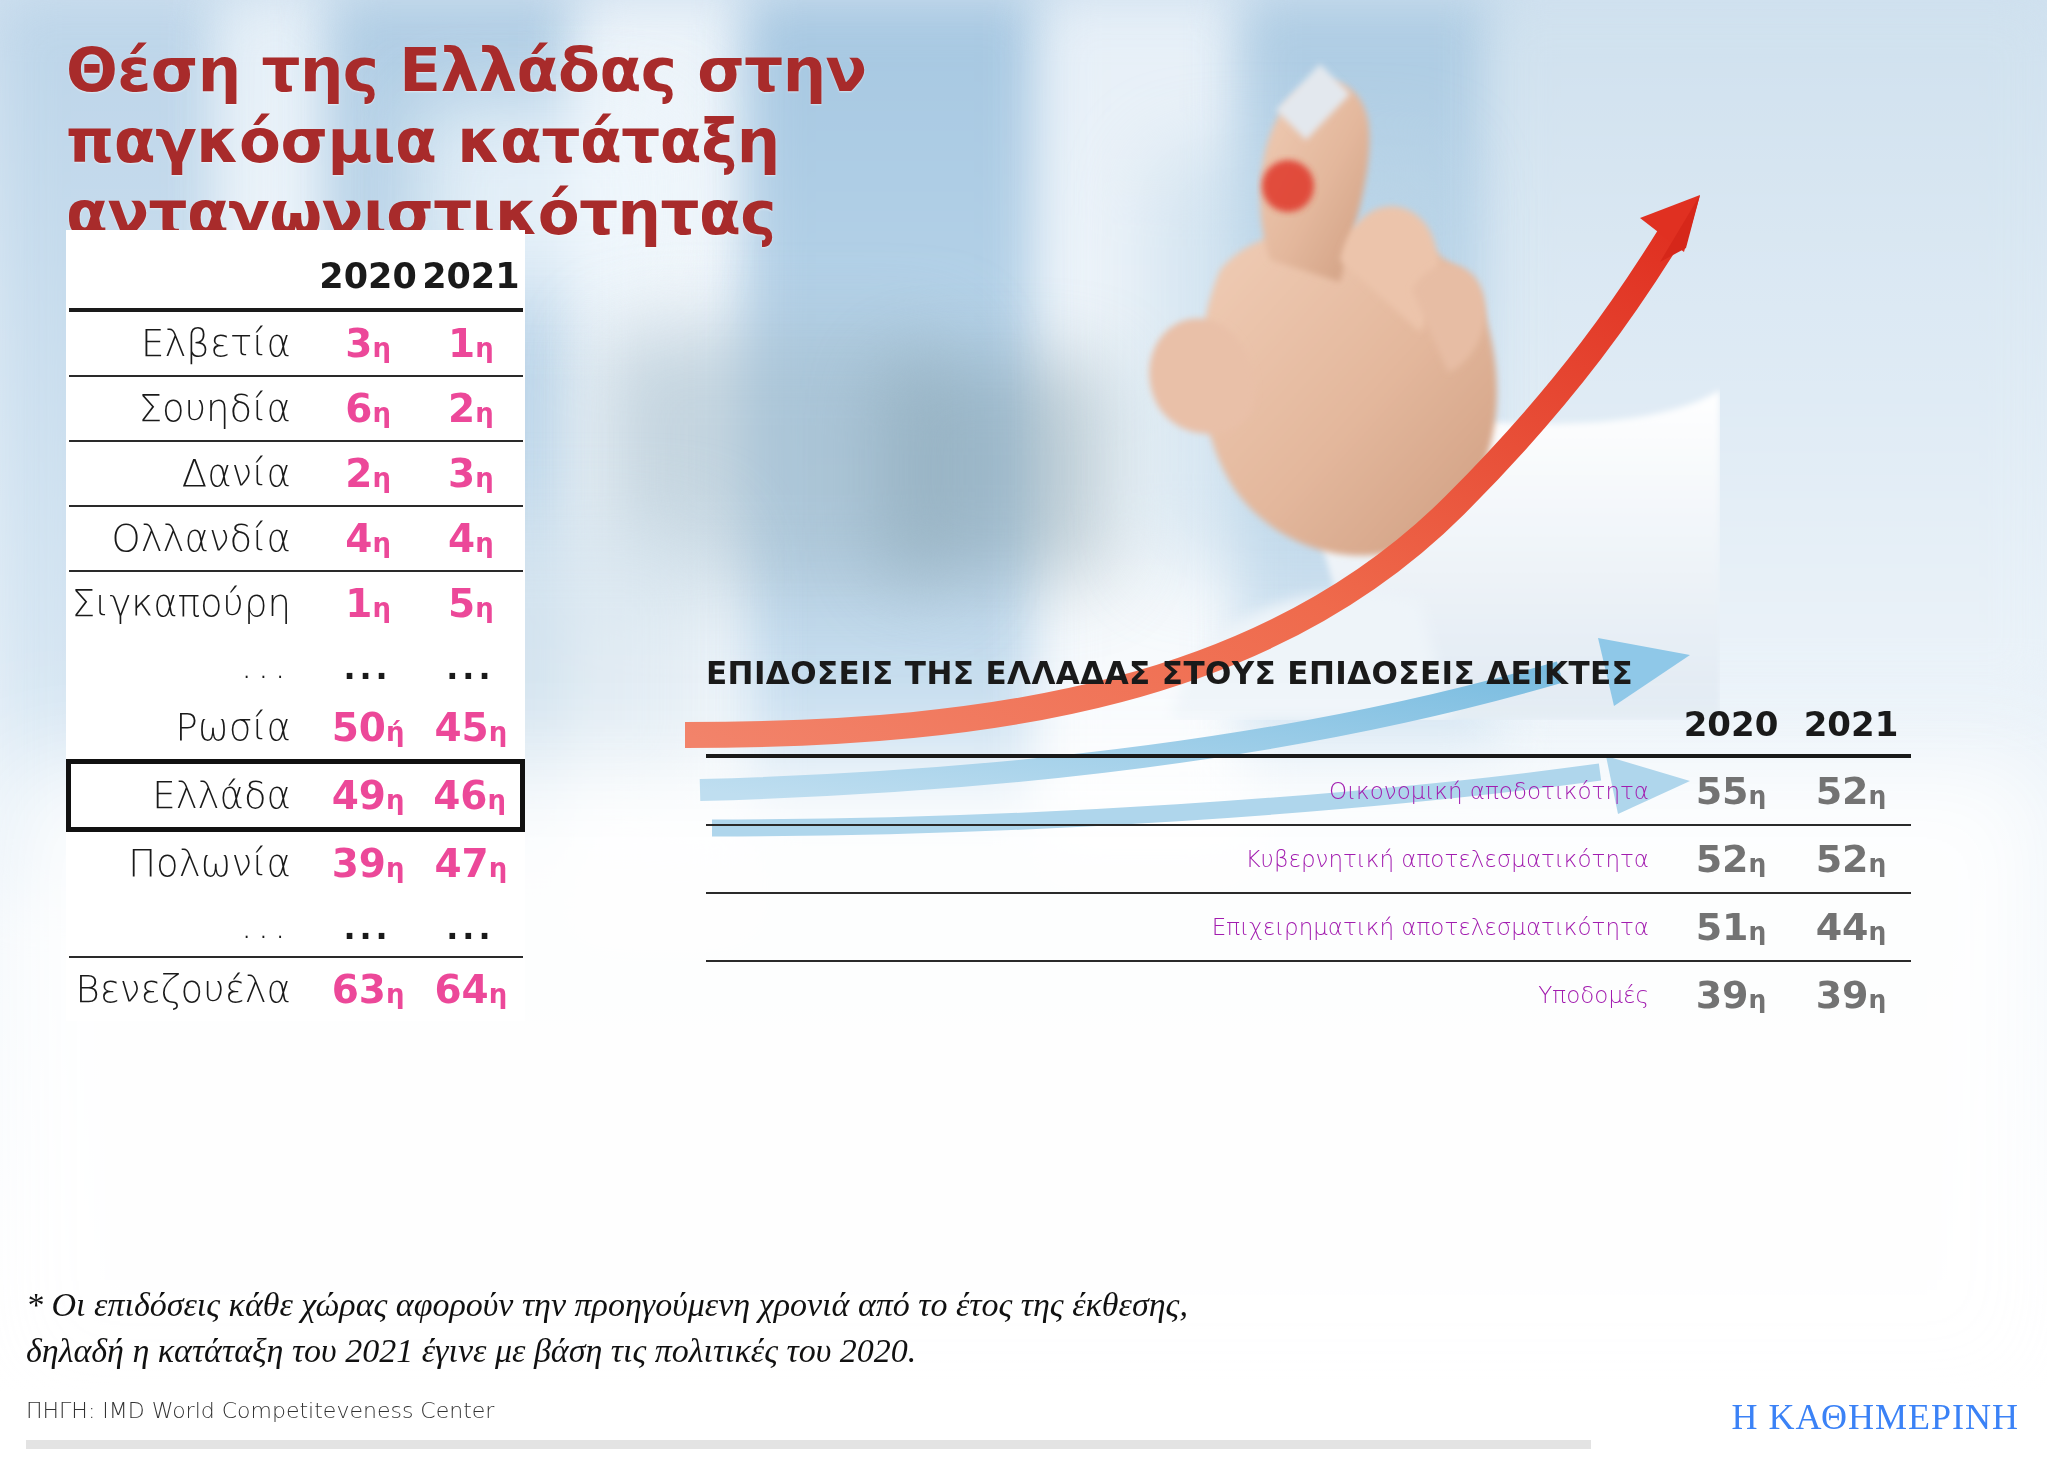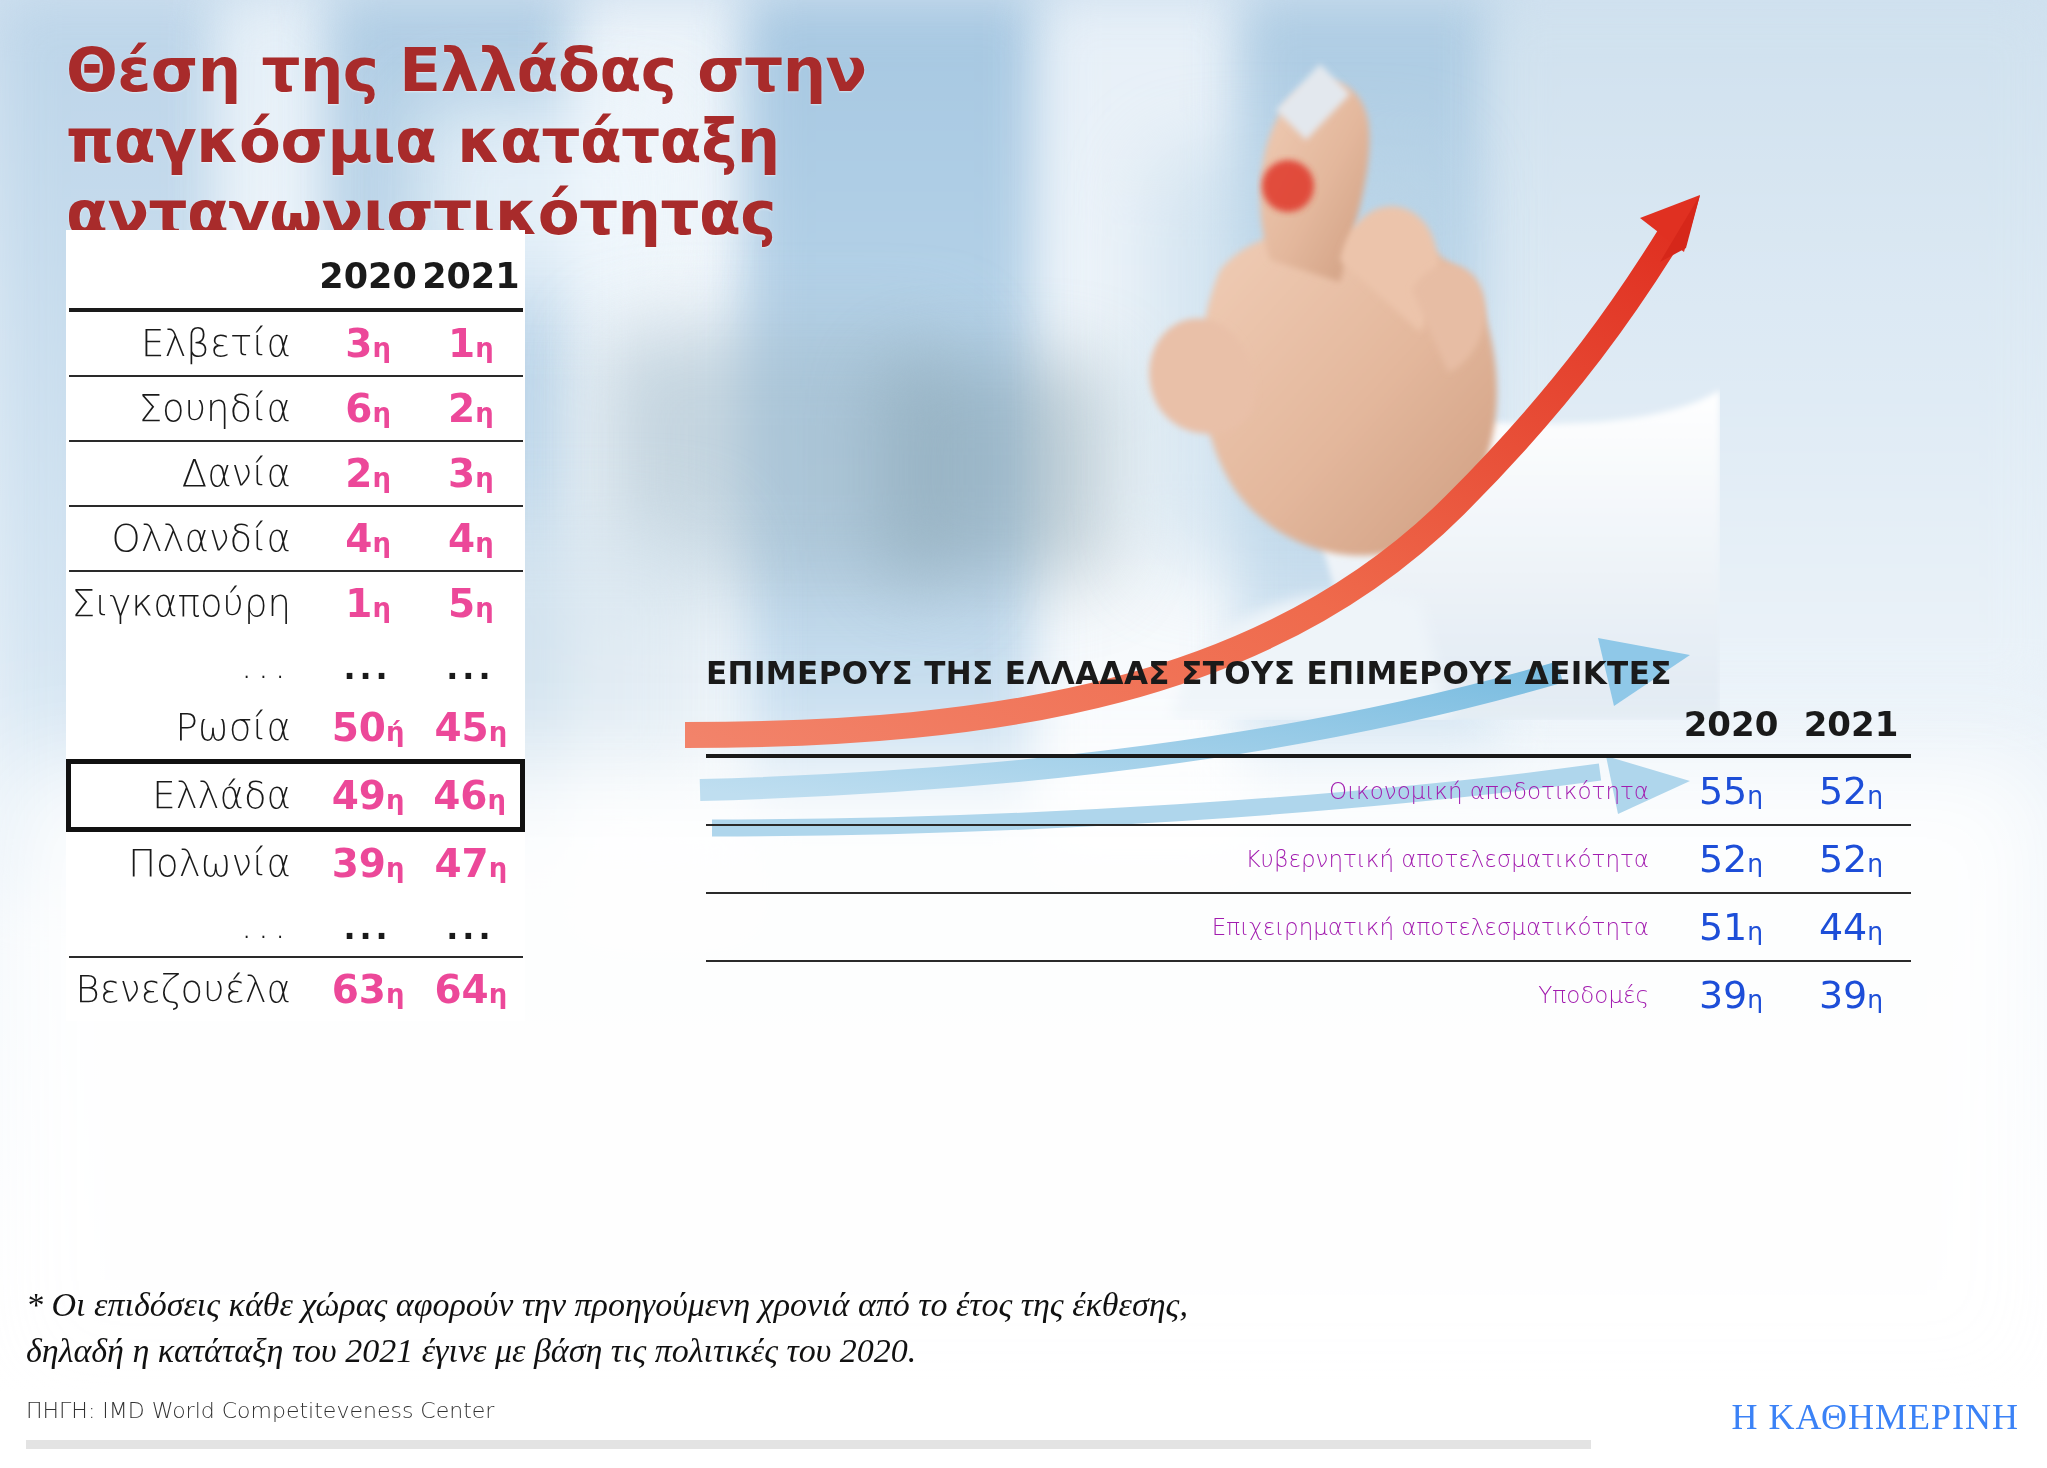--- a/index.html
+++ b/index.html
@@ -105,21 +105,21 @@
     font-weight:bold;font-size:34px;color:#1a1a1a;
     text-align:center;padding:14px 0 10px 0;
     font-family:"DejaVu Sans",sans-serif;
   }
   #right-panel td.name{
     text-align:right;font-size:23px;color:#a21caf;
     padding:11px 22px 11px 0;white-space:nowrap;
     font-family:"DejaVu Sans",sans-serif;font-weight:300;
   }
   #right-panel td.val{
-    text-align:center;font-size:38px;font-weight:normal;color:#1d4ed8;
+    text-align:center;font-size:38px;font-weight:bold;color:#737373;
     padding:11px 0;width:120px;
     font-family:"DejaVu Sans",sans-serif;
   }
   #right-panel td.val .suf{font-size:25px;}
 
   
   #footnote{
     position:absolute;left:26px;top:1282px;width:1700px;
     font-family:"Liberation Serif","DejaVu Serif",serif;
     font-style:italic;font-size:34px;line-height:1.34;color:#111;
@@ -294,21 +294,21 @@
 
       <tr class="rowline">
         <td class="name">Βενεζουέλα</td>
         <td class="val"><span>63</span><span class="suf">η</span></td>
         <td class="val last"><span>64</span><span class="suf">η</span></td>
       </tr>
     </tbody>
   </table>
 </div>
 
-<div id="right-title">ΕΠΙΜΕΡΟΥΣ ΤΗΣ ΕΛΛΑΔΑΣ ΣΤΟΥΣ ΕΠΙΜΕΡΟΥΣ ΔΕΙΚΤΕΣ</div>
+<div id="right-title">ΕΠΙΔΟΣΕΙΣ ΤΗΣ ΕΛΛΑΔΑΣ ΣΤΟΥΣ ΕΠΙΔΟΣΕΙΣ ΔΕΙΚΤΕΣ</div>
 
 <div id="right-panel">
   <table class="tbl">
     <tbody>
       <tr class="hdr">
         <td></td>
         <td>2020</td>
         <td>2021</td>
       </tr>
 

